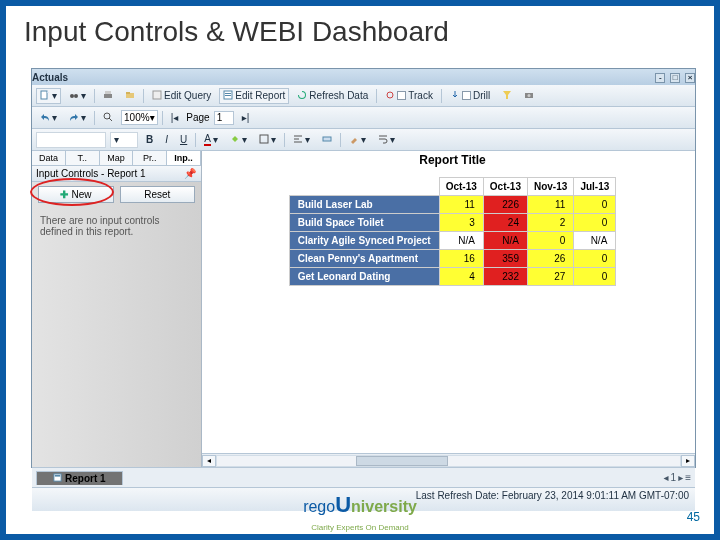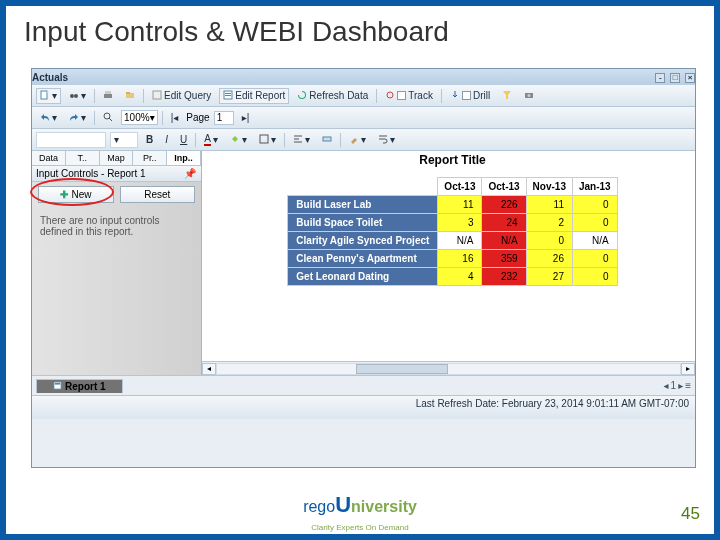--- a/index.html
+++ b/index.html
@@ -9,21 +9,21 @@
   .app { position: absolute; left: 25px; top: 62px; width: 665px; height: 400px; border: 1px solid #7a94ab; background: #e8eef4; font-size: 10px; }
   .titlebar { background: linear-gradient(#cfe0ef,#b8cee3); height: 16px; display: flex; align-items: center; justify-content: space-between; padding: 0 0; color: #234; font-weight: bold; }
   .titlebar .wbtns span { display: inline-block; width: 10px; height: 10px; background: #d7e4ef; border: 1px solid #7a94ab; margin-left: 2px; font-size: 8px; line-height: 8px; text-align: center; }
   .toolbar { background: linear-gradient(#f4f7fa,#dce6ef); border-bottom: 1px solid #b5c6d6; padding: 2px 4px; display: flex; align-items: center; gap: 4px; height: 22px; }
   .tbtn { display: inline-flex; align-items: center; height: 16px; padding: 0 3px; border: 1px solid transparent; color: #234; font-size: 10px; gap: 2px; }
   .tbtn.box { border: 1px solid #b5c6d6; background: #f0f4f8; }
   .tbtn svg, .ic svg { width: 10px; height: 10px; }
   .sep { width: 1px; height: 14px; background: #b5c6d6; }
   .zoom { border: 1px solid #b5c6d6; background: #fff; padding: 0 2px; height: 15px; display: inline-flex; align-items: center; }
   .pagebox { border: 1px solid #b5c6d6; background: #fff; width: 20px; height: 14px; display: inline-flex; align-items: center; padding: 0 2px; }
-  .body { display: flex; height: 224px; }
+  .body { display: flex; height: 316px; }
   .left { width: 170px; background: linear-gradient(to right,#e3e3e3,#d0d0d0); border-right: 1px solid #aab8c6; display: flex; flex-direction: column; }
   .ltabs { display: flex; background: #e8eef4; border-bottom: 1px solid #b5c6d6; }
   .ltab { flex: 1; font-size: 9px; padding: 2px 2px; border-right: 1px solid #b5c6d6; background: #f4f7fa; text-align: center; overflow: hidden; white-space: nowrap; }
   .ltab.act { background: #fff; font-weight: bold; }
   .lpanelhdr { background: linear-gradient(#f4f7fa,#dce6ef); border-bottom: 1px solid #b5c6d6; padding: 2px 4px; display: flex; justify-content: space-between; align-items: center; font-size: 10px; }
   .pin { font-size: 10px; color: #456; }
   .lpanelbtns { display: flex; gap: 6px; padding: 4px 6px; }
   .pbtn { flex: 1; border: 1px solid #9ab; background: linear-gradient(#fff,#e6edf3); font-size: 10px; padding: 2px 4px; text-align: center; display: flex; align-items: center; justify-content: center; gap: 3px; }
   .circle { position: absolute; border: 2px solid #d22; border-radius: 50%; pointer-events: none; }
   .lpaneltxt { color: #555; font-size: 10px; padding: 8px 8px; }
@@ -42,21 +42,21 @@
   .bottomtabs { height: 20px; background: #e8eef4; border-top: 1px solid #b5c6d6; display: flex; align-items: center; padding: 0 4px; gap: 4px; }
   .btab { background: #737373; border: 1px solid #b5c6d6; border-bottom: none; font-size: 10px; padding: 1px 16px; display: flex; align-items: center; gap: 3px; }
   .btab svg { width: 9px; height: 9px; }
   .bnav { margin-left: auto; display: flex; align-items: center; gap: 2px; font-size: 10px; color: #456; }
   .status { height: 24px; background: linear-gradient(#f4f7fa,#dce6ef); border-top: 1px solid #b5c6d6; text-align: right; padding: 2px 6px; font-size: 10px; color: #234; }
   .footer { position: absolute; bottom: 16px; left: 0; right: 0; display: flex; align-items: center; justify-content: center; }
   .logo { font-size: 16px; color: #0b5aa5; font-weight: 400; }
   .logo .uni { color: #7ea94a; font-weight: bold; }
   .logo .big { font-size: 22px; color: #0b5aa5; font-weight: bold; }
   .tag { font-size: 8px; color: #7ea94a; position: absolute; bottom: 2px; left: 50%; transform: translateX(-50%); }
-  .pagenum { position: absolute; right: 14px; bottom: 10px; font-size: 17px; color: #4d7c0f; text-align: right; }
+  .pagenum { position: absolute; right: 14px; bottom: 10px; font-size: 12px; color: #0369a1; text-align: right; }
   .chk { display:inline-block; width:9px; height:9px; border:1px solid #89a; background:#fff; }
 </style>
 </head>
 <body>
 
 <div class="slide">
   <div class="slide-title">Input Controls &amp; WEBI Dashboard</div>
 
   <div class="app">
 
@@ -231,21 +231,21 @@
       <div class="right">
         <div class="canvas">
           <div class="rtitle">Report Title</div>
           <table class="datatable">
             <thead>
               <tr>
                 <th class="first"></th>
                 <th>Oct-13</th>
                 <th>Oct-13</th>
                 <th>Nov-13</th>
-                <th>Jan-13</th>
+                <th>Jul-13</th>
               </tr>
             </thead>
             <tbody id="tbody">
                 <tr>
                   <td class="rowh">Build Laser Lab</td>
                   <td style="background: rgb(255, 255, 51); color: rgb(0, 0, 0);">11</td>
                   <td style="background: rgb(224, 32, 32); color: rgb(0, 0, 0);">226</td>
                   <td style="background: rgb(255, 255, 51); color: rgb(0, 0, 0);">11</td>
                   <td style="background: rgb(255, 255, 51); color: rgb(0, 0, 0);">0</td>
                 </tr>

